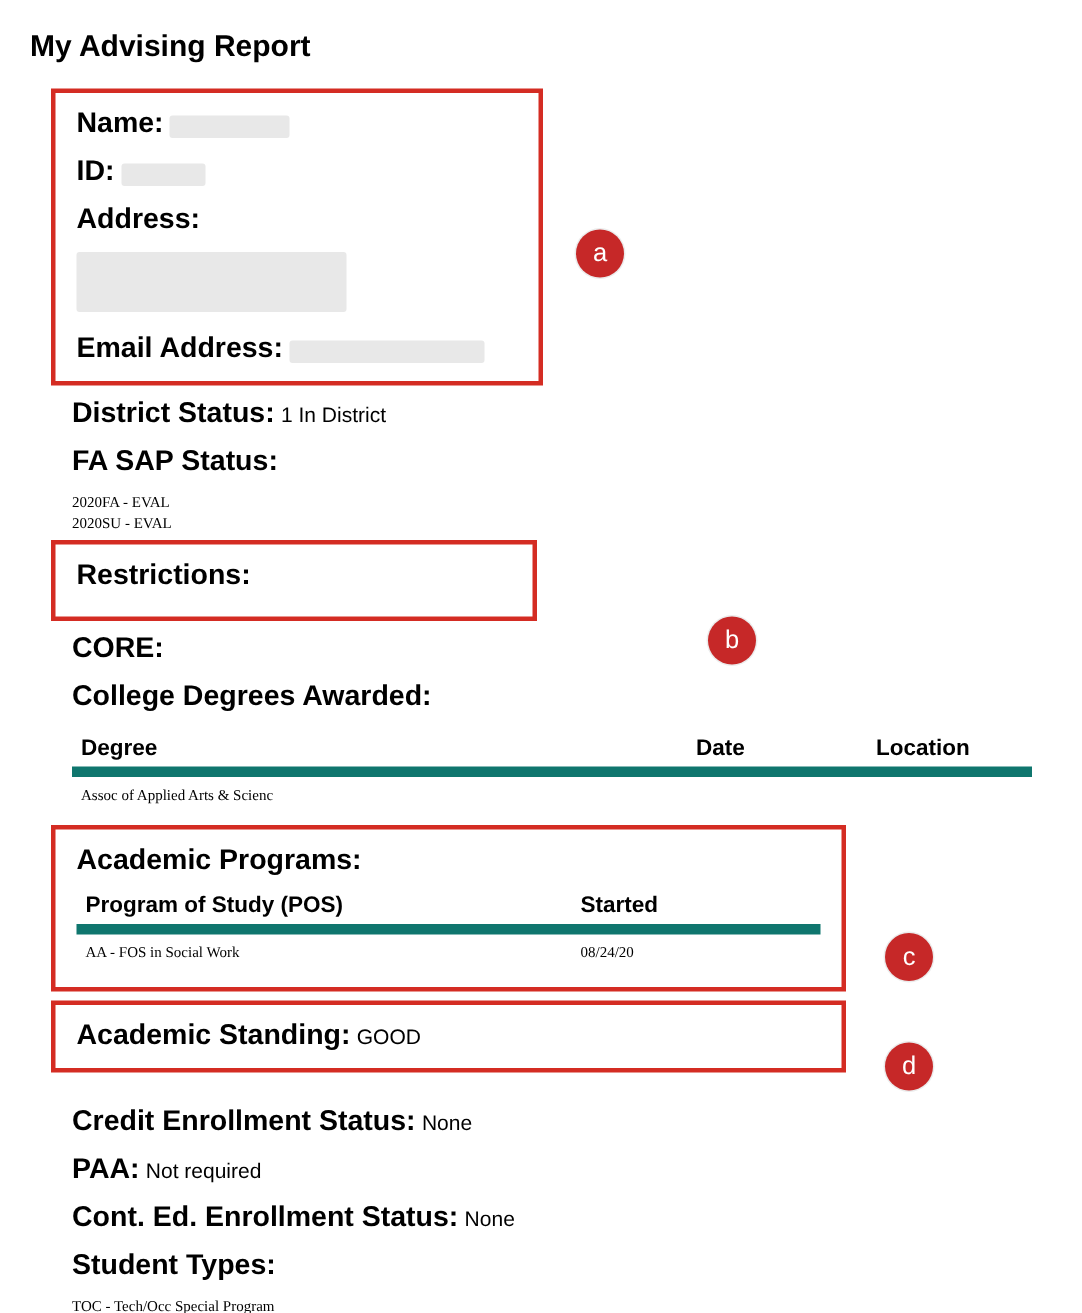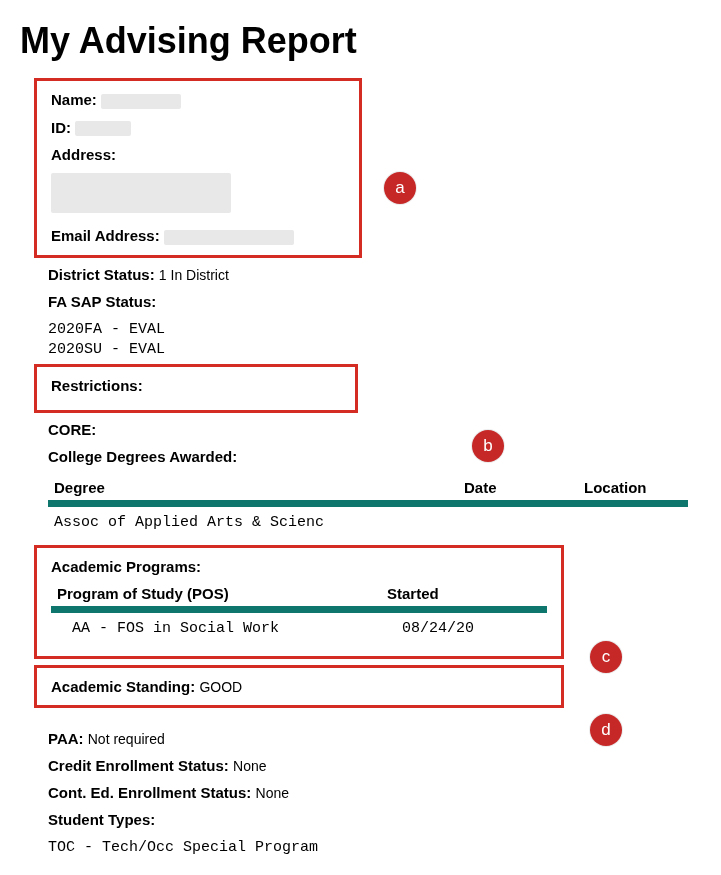--- a/index.html
+++ b/index.html
@@ -6,54 +6,54 @@
   body {
     font-family: Arial, Helvetica, sans-serif;
     font-size: 15px;
     color: #000;
     margin: 0;
     padding: 20px;
     background: #fff;
     width: 721px;
   }
   h1 {
-    font-size: 36px;
+    font-size: 20px;
     font-weight: bold;
     margin: 0 0 16px 0;
   }
   .content {
     position: relative;
     padding-left: 28px;
   }
   .field-row {
     margin-bottom: 10px;
   }
   .field-label {
     font-weight: bold;
-    font-size: 15px;
+    font-size: 19px;
   }
   .field-value {
     font-size: 14px;
     font-weight: normal;
   }
   .redacted {
     display: inline-block;
     background: #e8e8e8;
     height: 15px;
     vertical-align: middle;
     border-radius: 2px;
   }
   .redacted-block {
     display: block;
     background: #e8e8e8;
     border-radius: 2px;
   }
   .mono {
-    font-family: Liberation Mono, monospace;
-    font-size: 15px;
+    font-family: Liberation Serif, serif;
+    font-size: 10px;
     white-space: pre;
     line-height: 1.35;
   }
   .box {
     border: 3px solid #d42c23;
     padding: 10px 14px;
     margin-left: -14px;
   }
   .box-a {
     width: 328px;
@@ -176,42 +176,42 @@
   <div class="box box-c">
     <div class="field-row tight">
       <span class="field-label">Academic Programs:</span>
     </div>
     <div class="tbl">
       <div class="tbl-head">
         <div style="flex:0 0 330px;">Program of Study (POS)</div>
         <div style="flex:1;">Started</div>
       </div>
       <div class="tbl-row mono">
-        <div style="flex:0 0 330px;margin-left:15px;">AA - FOS in Social Work</div>
+        <div style="flex:0 0 330px;">AA - FOS in Social Work</div>
         <div style="flex:1;">08/24/20</div>
       </div>
     </div>
   </div>
 
   <div class="box box-d">
     <span class="field-label">Academic Standing:</span>
     <span class="field-value">GOOD</span>
   </div>
 
+  <div class="field-row">
+    <span class="field-label">Credit Enrollment Status:</span>
+    <span class="field-value">None</span>
+  </div>
+
   <div class="field-row section-gap">
     <span class="field-label">PAA:</span>
     <span class="field-value">Not required</span>
   </div>
 
   <div class="field-row">
-    <span class="field-label">Credit Enrollment Status:</span>
-    <span class="field-value">None</span>
-  </div>
-
-  <div class="field-row">
     <span class="field-label">Cont. Ed. Enrollment Status:</span>
     <span class="field-value">None</span>
   </div>
 
   <div class="field-row">
     <span class="field-label">Student Types:</span>
   </div>
   <div class="mono">TOC - Tech/Occ Special Program</div>
 
 </div>

